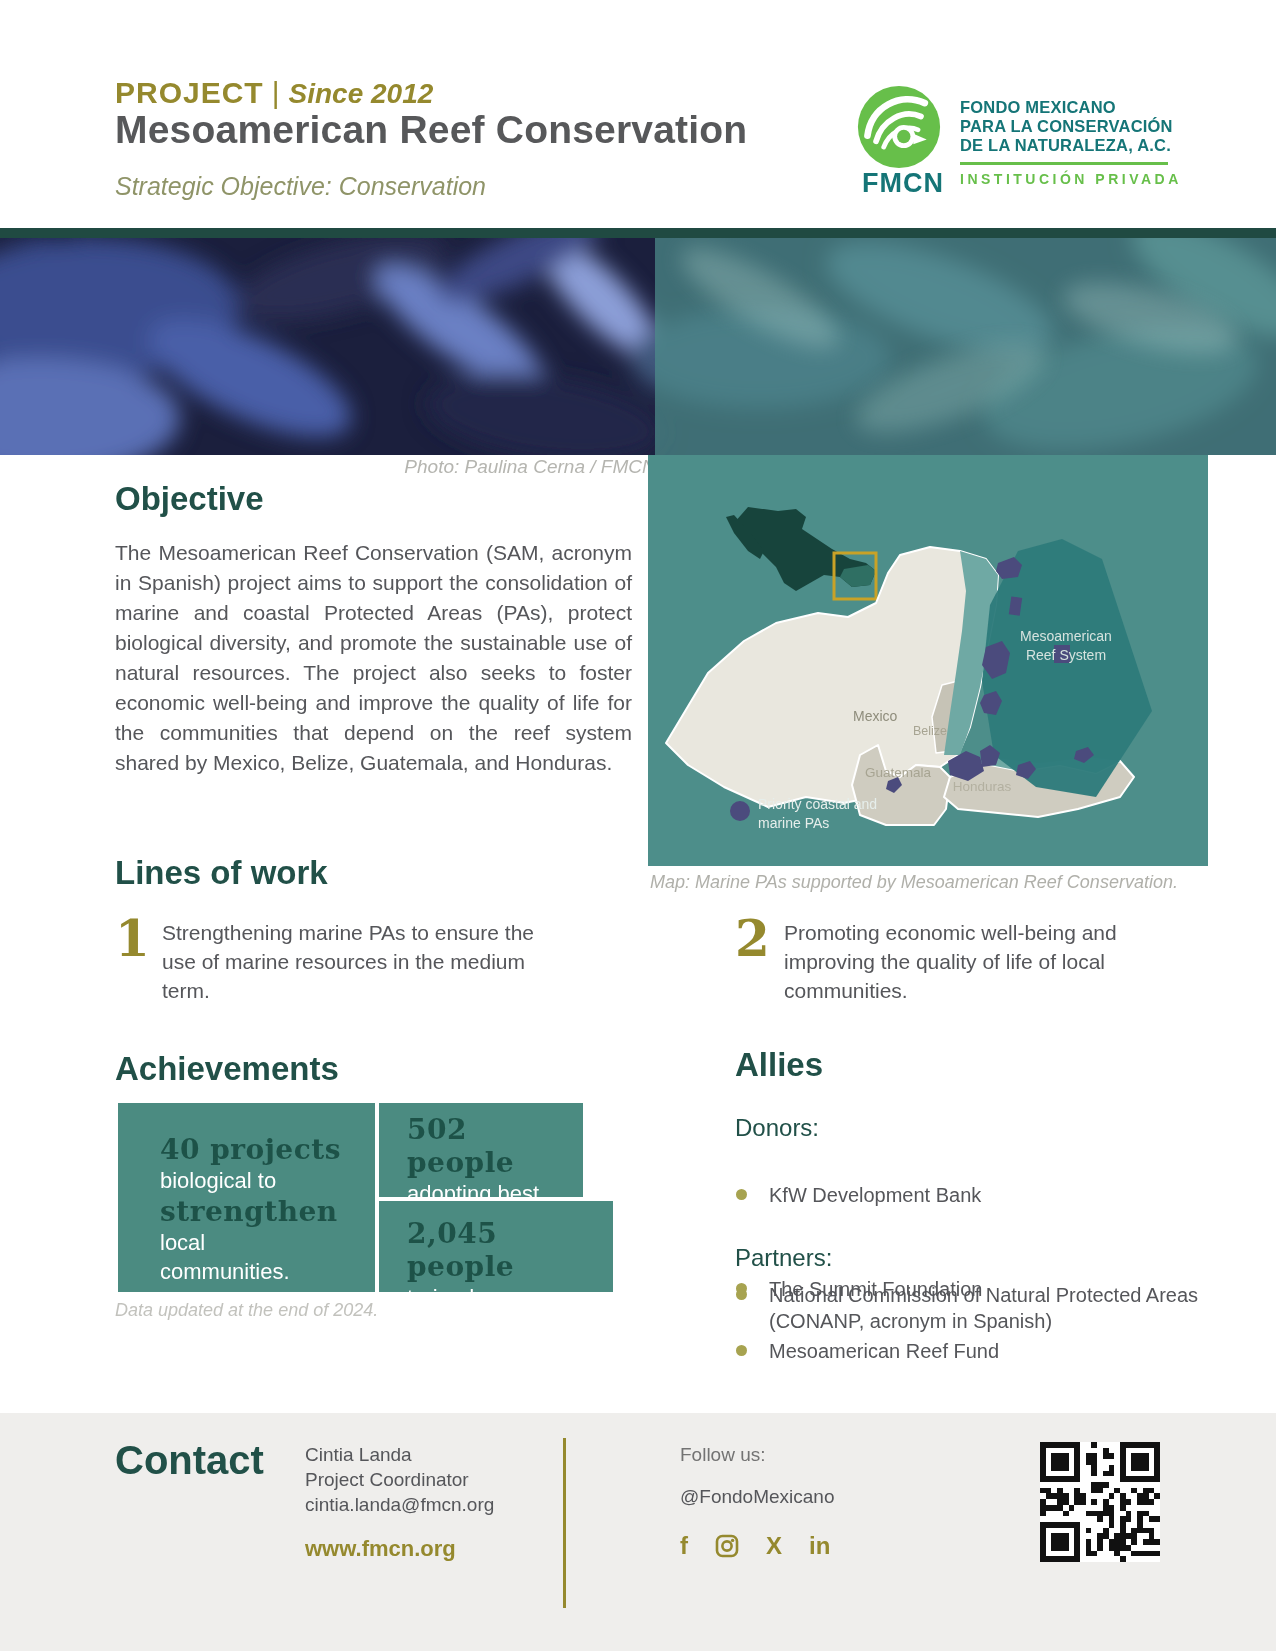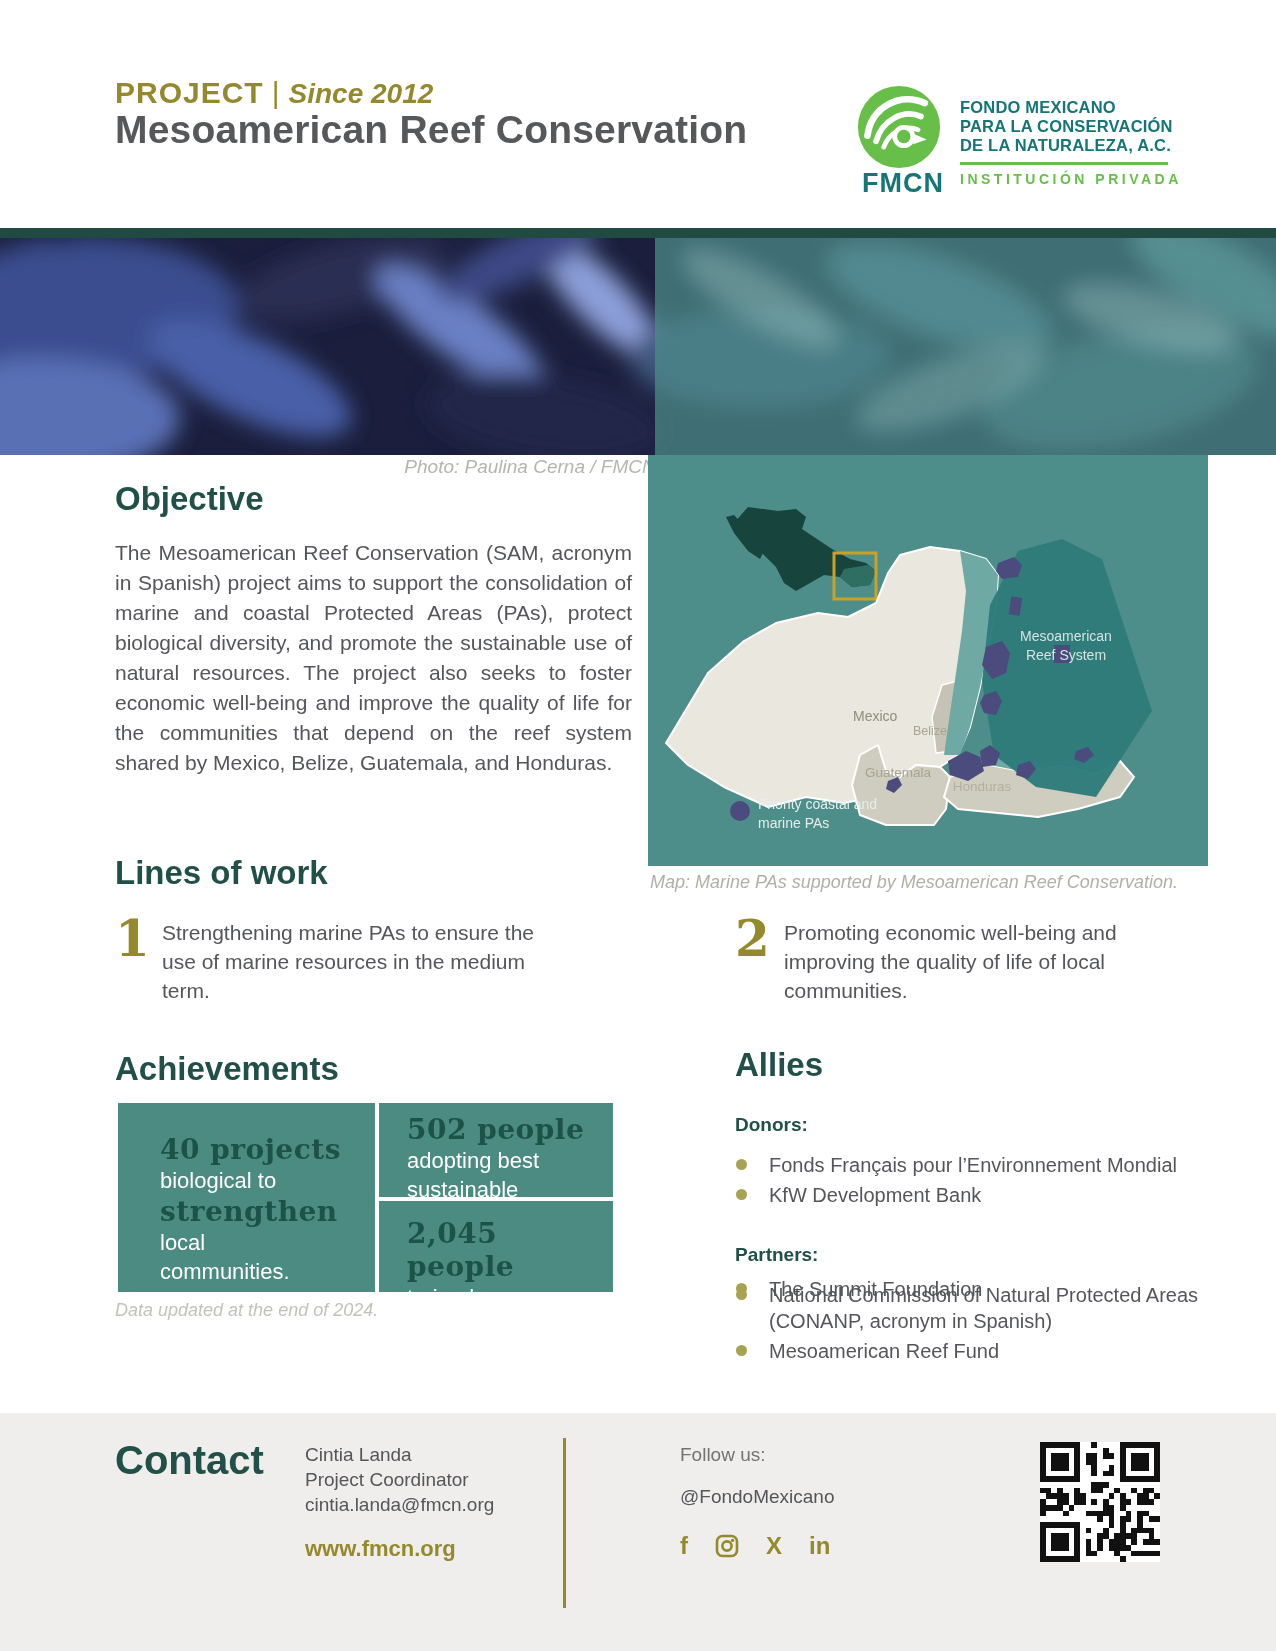--- a/index.html
+++ b/index.html
@@ -43,29 +43,29 @@
 
   
   #map-panel{left:648px;top:455px;width:560px;height:411px;}
   #map-caption{left:650px;top:872px;width:540px;font-size:18px;font-style:italic;color:#b0b0aa;}
 
   
   #ach-heading{left:115px;top:1050px;}
   #ach-grid{left:118px;top:1103px;width:495px;height:189px;}
   .ach-box{position:absolute;background:#4b8b81;box-sizing:border-box;color:#ffffff;}
   #ach-box1{left:0;top:0;width:257px;height:189px;padding:30px 18px 0 42px;}
-  #ach-box2{left:261px;top:0;width:234px;height:94px;padding:10px 14px 0 28px;}
+  #ach-box2{left:261px;top:0;width:204px;height:94px;padding:10px 14px 0 28px;}
   #ach-box3{left:261px;top:98px;width:234px;height:91px;padding:16px 14px 0 28px;}
   .stat{font-family:"DejaVu Serif",serif;font-weight:bold;font-size:28px;color:#1d5248;letter-spacing:0.5px;}
   .ach-white{font-size:22px;line-height:29px;color:#ffffff;}
   #ach-footnote{left:115px;top:1300px;font-size:18px;font-style:italic;color:#c2c2bd;}
 
   
   #allies-heading{left:735px;top:1046px;}
-  .sub-h{font-size:19px;font-weight:bold;color:#215048;}
+  .sub-h{font-size:24px;font-weight:normal;color:#215048;}
   #donors-label{left:735px;top:1114px;}
   #partners-label{left:735px;top:1244px;}
   .bullet-row{position:absolute;left:736px;display:flex;align-items:flex-start;}
   .dot{width:11px;height:11px;border-radius:50%;background:#a7a350;margin-top:7px;flex:0 0 11px;}
   .bullet-text{margin-left:22px;font-size:20px;line-height:26px;color:#55565a;width:430px;}
 
   
   #footer-bg{left:0;top:1413px;width:1276px;height:238px;background:#efeeec;}
   #contact-heading{left:115px;top:1438px;font-size:40px;font-weight:bold;color:#215048;}
   #contact-block{left:305px;top:1442px;font-size:19px;line-height:25px;color:#55565a;}
@@ -80,20 +80,21 @@
 </style>
 </head>
 <body>
 
 <div id="page">
 
   <div class="abs" id="eyebrow">
     <span>PROJECT</span><span class="sep">|</span><span class="since">Since 2012</span>
   </div>
   <div class="abs" id="page-title">Mesoamerican Reef Conservation</div>
+  <div class="abs" id="page-subtitle">Strategic Objective: Conservation</div>
 
   <div class="abs" id="logo">
     <svg width="86" height="86" viewBox="0 0 90 90">
       <circle cx="45" cy="45" r="43" fill="#67bf4a"></circle>
       <path d="M12,54 C16,24 46,8 72,20" stroke="#ffffff" stroke-width="7" fill="none" stroke-linecap="round"></path>
       <path d="M21,60 C27,38 49,26 68,34" stroke="#ffffff" stroke-width="6" fill="none" stroke-linecap="round"></path>
       <path d="M29,66 C35,50 52,42 65,48" stroke="#ffffff" stroke-width="5" fill="none" stroke-linecap="round"></path>
       <circle cx="50" cy="55" r="12" fill="#ffffff"></circle>
       <circle cx="50" cy="55" r="7" fill="#67bf4a"></circle>
       <path d="M60,52 L74,58 L60,63 Z" fill="#ffffff"></path>
@@ -214,24 +215,20 @@
     </div>
     <div class="ach-box" id="ach-box3">
       <div class="stat">2,045 people</div>
       <div class="ach-white">trained.</div>
     </div>
   </div>
   <div class="abs" id="ach-footnote">Data updated at the end of 2024.</div>
 
   <div class="abs h1" id="allies-heading">Allies</div>
   <div class="abs sub-h" id="donors-label">Donors:</div>
-  <div class="bullet-row" style="top:1152px;">
-    <div class="dot"></div>
-    <div class="bullet-text">Fonds Français pour l’Environnement Mondial</div>
-  </div>
   <div class="bullet-row" style="top:1182px;">
     <div class="dot"></div>
     <div class="bullet-text">KfW Development Bank</div>
   </div>
   <div class="bullet-row" style="top:1276px;">
     <div class="dot"></div>
     <div class="bullet-text">The Summit Foundation</div>
   </div>
   <div class="abs sub-h" id="partners-label">Partners:</div>
   <div class="bullet-row" style="top:1338px;">

